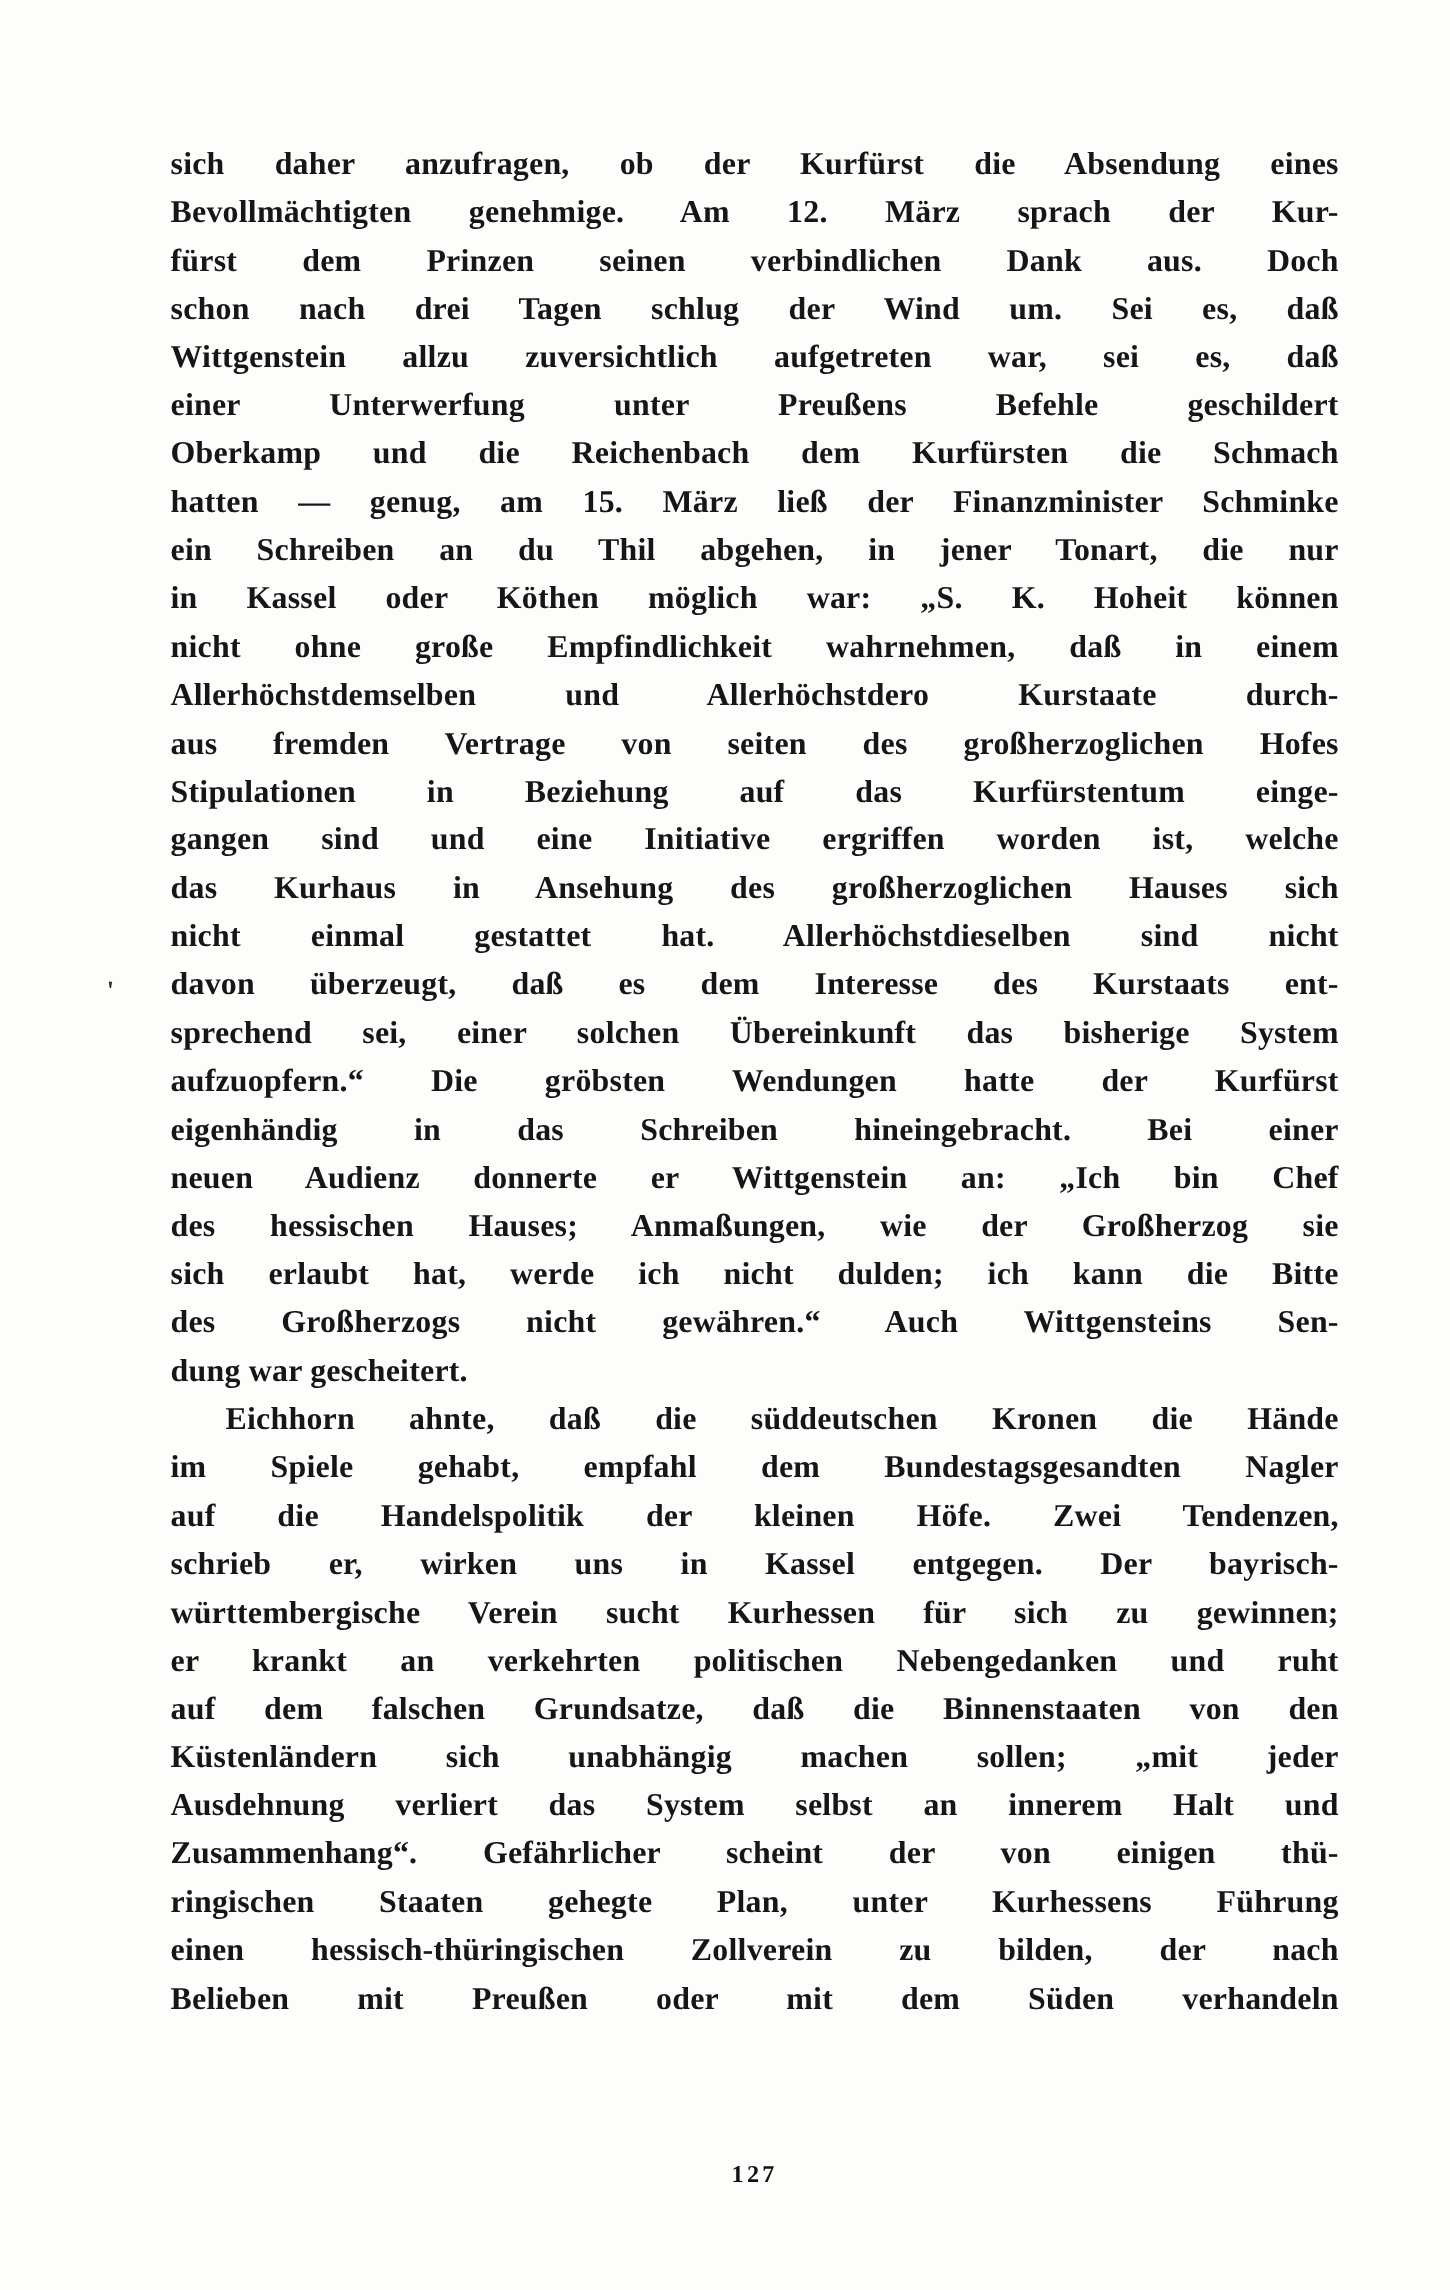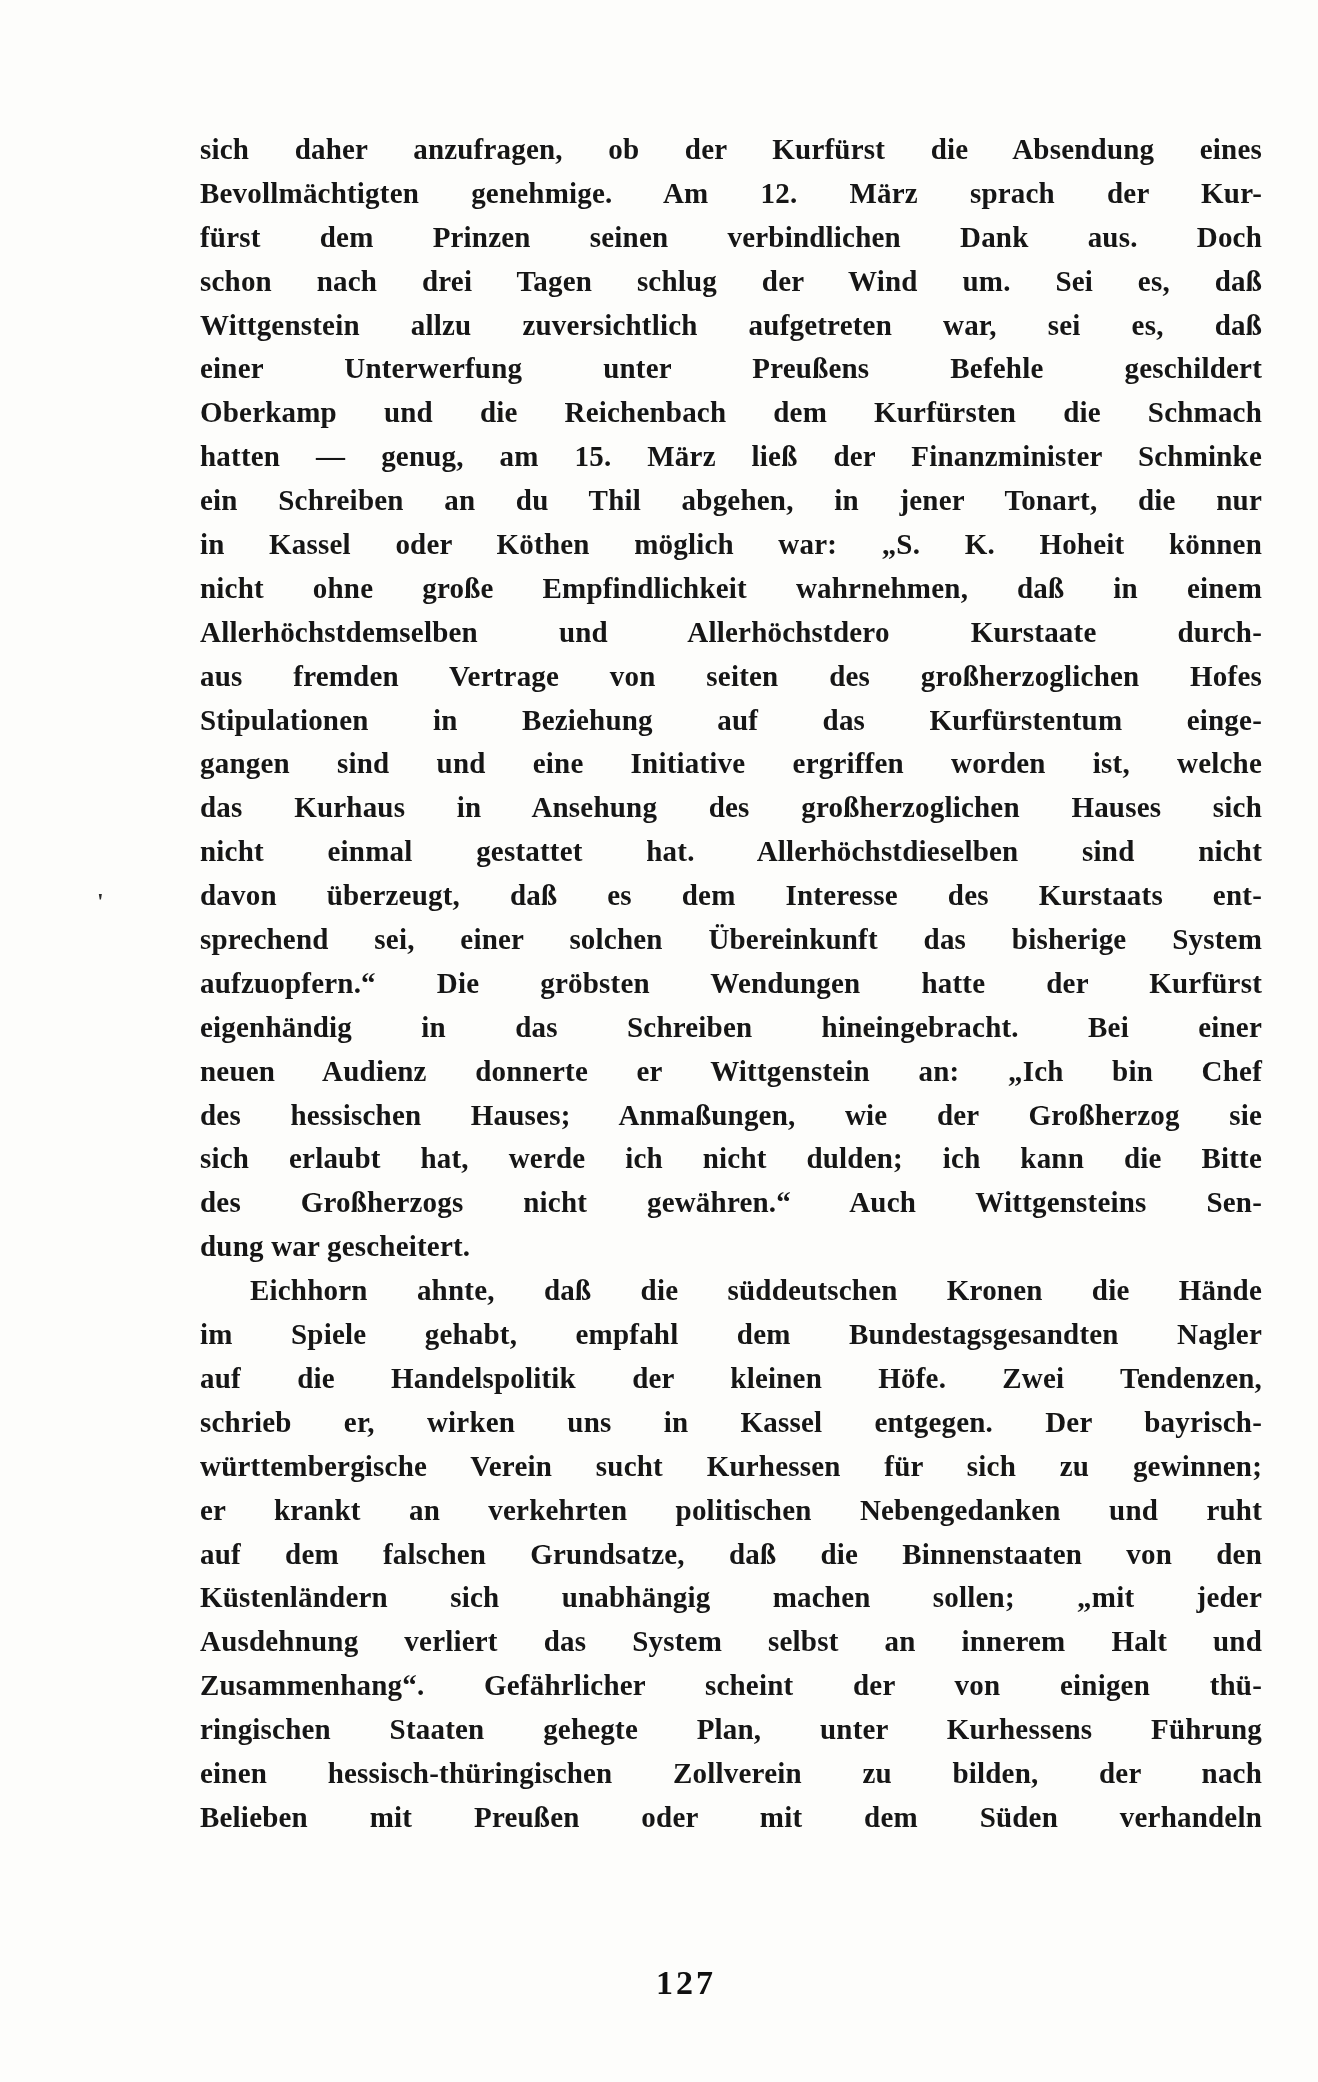--- a/index.html
+++ b/index.html
@@ -4,21 +4,21 @@
 <style>
   html,body{margin:0;padding:0;background:#ffffff;}
   .page{
     position:relative;
     width:1318px;height:2082px;
     background:#fdfdfb;
     overflow:hidden;
   }
   .textblock{
     position:absolute;
-    left:155px;top:128px;width:1062px;margin-left:45px;
+    left:155px;top:128px;width:1062px;
   }
   .line{
     font-family:"Liberation Serif","DejaVu Serif",serif;
     font-weight:700;
     font-size:29px;
     line-height:43.9px;
     color:#161616;
     text-align:justify;
     text-align-last:justify;
     letter-spacing:0.2px;
@@ -31,21 +31,21 @@
   }
   .line.indent{
     text-indent:50px;
   }
   .pagenum{
     position:absolute;
     top:1964px;left:155px;width:1062px;
     text-align:center;
     font-family:"Liberation Serif","DejaVu Serif",serif;
     font-weight:700;
-    font-size:34px;
+    font-size:22px;
     color:#101010;
     letter-spacing:3px;
   }
   .margin-mark{
     position:absolute;
     left:97px;top:888px;
     font-family:"Liberation Serif","DejaVu Serif",serif;
     font-weight:700;
     font-size:24px;
     color:#2a2a2a;

